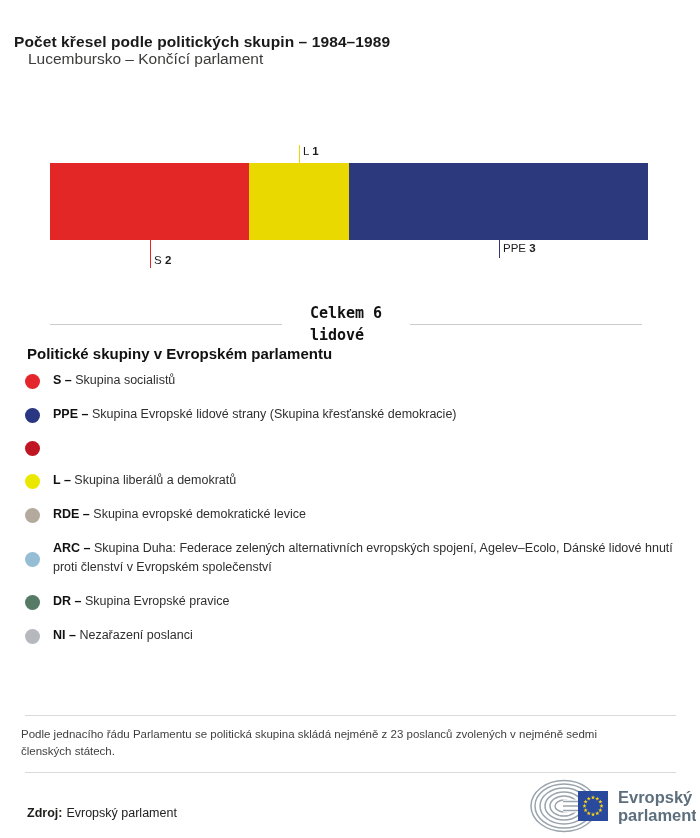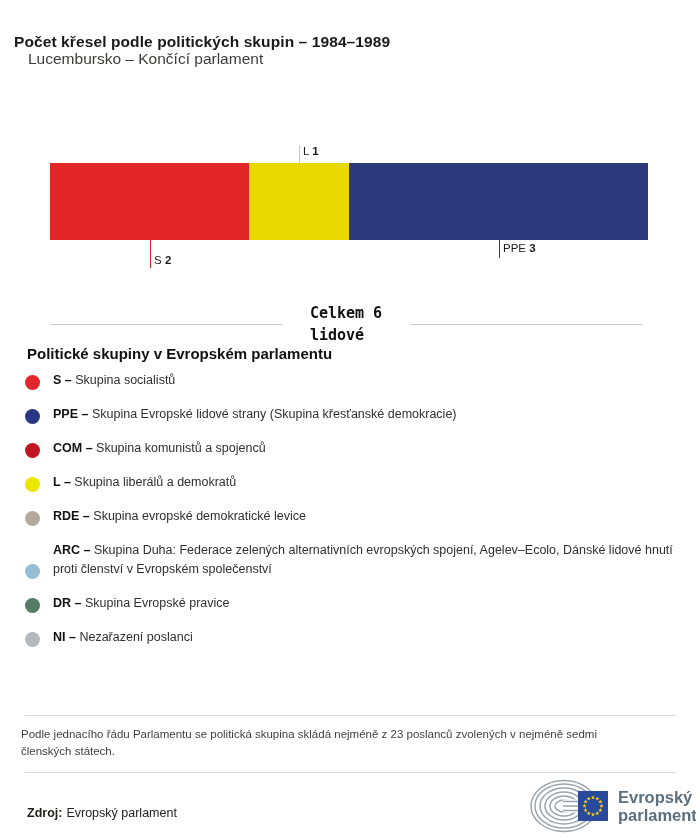--- a/index.html
+++ b/index.html
@@ -34,21 +34,21 @@
   .total .total-text {
     padding:0 28px; text-align:left;
     font-family:"DejaVu Sans Mono",monospace;
     font-weight:700; font-size:15px; line-height:22px; color:#111111;
   }
   .legend-heading {
     position:absolute; top:345px; left:27px;
     font-size:15px; font-weight:700; color:#111111;
   }
   .legend { position:absolute; top:371px; left:25px; right:20px; }
-  .legend-row { display:flex; align-items:flex-end; margin-bottom:15px; }
+  .legend-row { display:flex; align-items:center; margin-bottom:15px; }
   .dot { width:15px; height:15px; border-radius:50%; flex:0 0 15px; margin-top:2px; }
   .legend-text { margin-left:13px; font-size:12.5px; line-height:19px; color:#2f2f2f; }
   .legend-text b { font-weight:700; color:#111111; }
   .divider { position:absolute; left:25px; right:24px; height:1px; background:#d9d9d9; }
   .divider.top { top:715px; }
   .divider.bottom { top:772px; }
   .footnote {
     position:absolute; top:726px; left:21px; width:614px;
     font-size:11.5px; line-height:17px; color:#3f3f3f;
   }
@@ -89,21 +89,20 @@
     <div class="legend-row">
       <span class="dot" style="background: rgb(229, 37, 44);"></span>
       <span class="legend-text"><b>S – </b>Skupina socialistů</span>
     </div>
     <div class="legend-row">
       <span class="dot" style="background: rgb(41, 54, 130);"></span>
       <span class="legend-text"><b>PPE – </b>Skupina Evropské lidové strany (Skupina křesťanské demokracie)</span>
     </div>
     <div class="legend-row">
       <span class="dot" style="background: rgb(192, 22, 35);"></span>
-      <span class="legend-text"><b>COM – </b>Skupina komunistů a spojenců</span>
     </div>
     <div class="legend-row">
       <span class="dot" style="background: rgb(235, 232, 0);"></span>
       <span class="legend-text"><b>L – </b>Skupina liberálů a demokratů</span>
     </div>
     <div class="legend-row">
       <span class="dot" style="background: rgb(179, 170, 157);"></span>
       <span class="legend-text"><b>RDE – </b>Skupina evropské demokratické levice</span>
     </div>
     <div class="legend-row">

